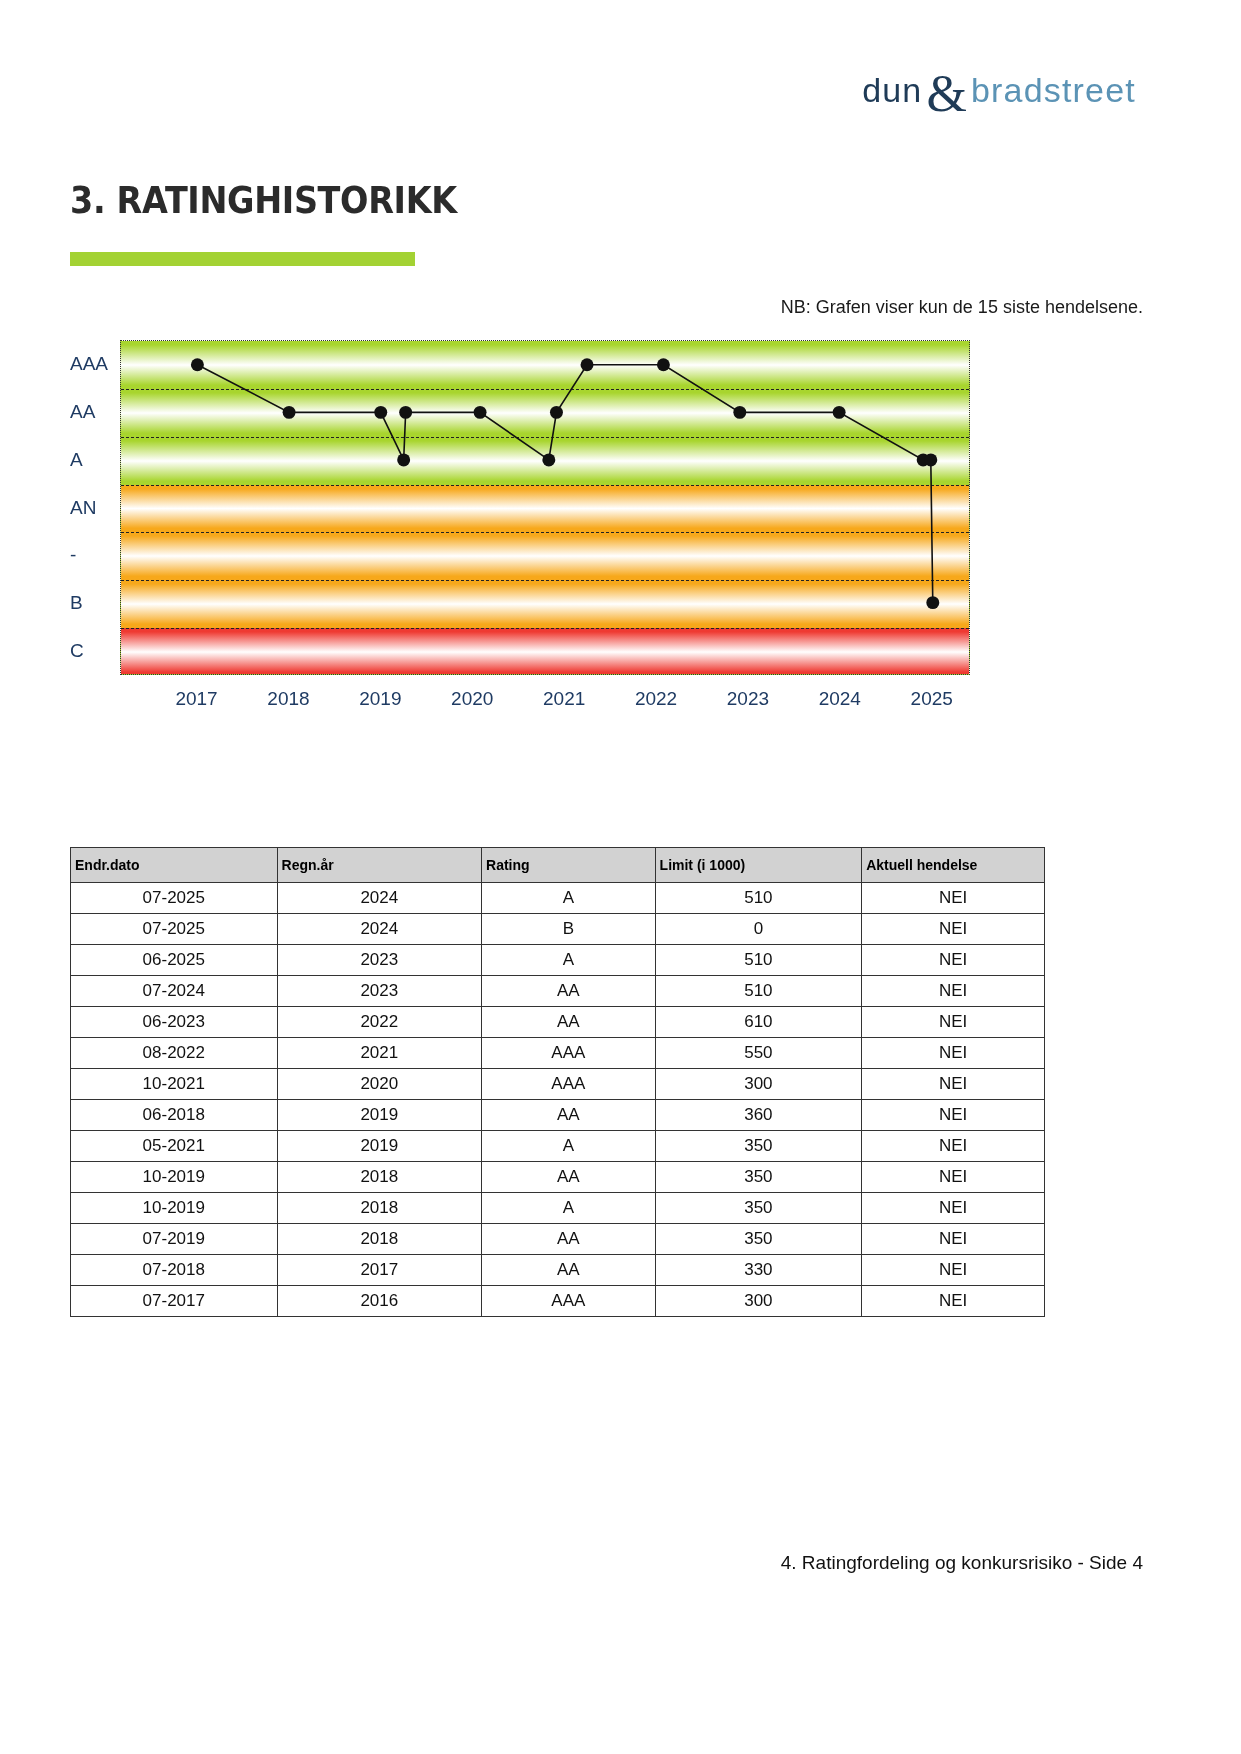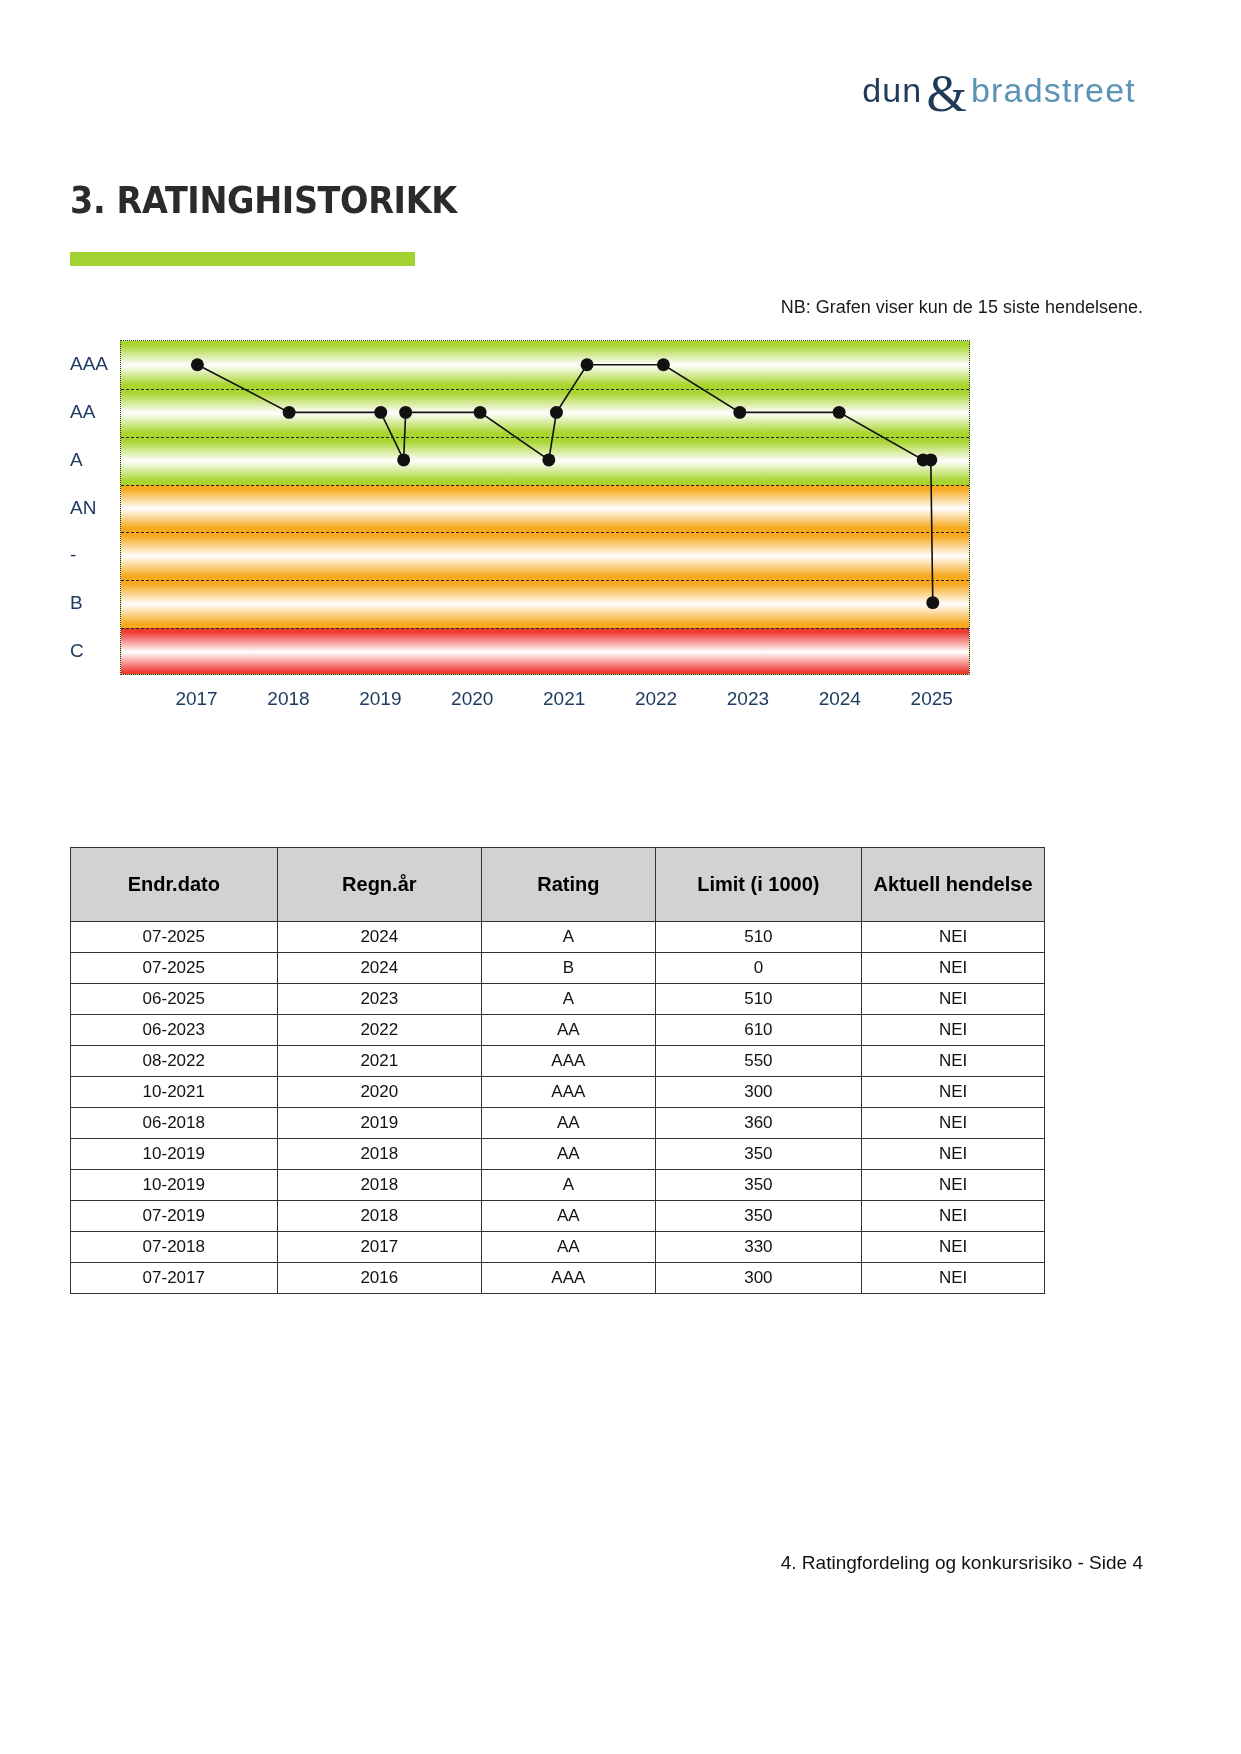--- a/index.html
+++ b/index.html
@@ -160,25 +160,25 @@
     position: absolute;
     left: 70px;
     top: 847px;
     width: 975px;
     border-collapse: collapse;
     font-family: "Liberation Sans", sans-serif;
   }
   .rating-table th {
     background: #d2d2d2;
     border: 1px solid #333;
-    font-size: 20px;
+    font-size: 14px;
     font-weight: 700;
     color: #000;
-    padding: 25px 4px;
-    text-align: center;
+    padding: 9px 4px;
+    text-align: left;
   }
   .rating-table td {
     border: 1px solid #333;
     font-size: 17px;
     color: #111;
     padding: 5px 4px;
     text-align: center;
     background: #fff;
   }
   .col-0 { width: 200px; }
@@ -293,20 +293,27 @@
         <td class="col-4">NEI</td>
       </tr>
       <tr>
         <td class="col-0">06-2025</td>
         <td class="col-1">2023</td>
         <td class="col-2">A</td>
         <td class="col-3">510</td>
         <td class="col-4">NEI</td>
       </tr>
       <tr>
+        <td class="col-0">07-2024</td>
+        <td class="col-1">2023</td>
+        <td class="col-2">AA</td>
+        <td class="col-3">510</td>
+        <td class="col-4">NEI</td>
+      </tr>
+      <tr>
         <td class="col-0">06-2023</td>
         <td class="col-1">2022</td>
         <td class="col-2">AA</td>
         <td class="col-3">610</td>
         <td class="col-4">NEI</td>
       </tr>
       <tr>
         <td class="col-0">08-2022</td>
         <td class="col-1">2021</td>
         <td class="col-2">AAA</td>
@@ -321,20 +328,27 @@
         <td class="col-4">NEI</td>
       </tr>
       <tr>
         <td class="col-0">06-2018</td>
         <td class="col-1">2019</td>
         <td class="col-2">AA</td>
         <td class="col-3">360</td>
         <td class="col-4">NEI</td>
       </tr>
       <tr>
+        <td class="col-0">05-2021</td>
+        <td class="col-1">2019</td>
+        <td class="col-2">A</td>
+        <td class="col-3">350</td>
+        <td class="col-4">NEI</td>
+      </tr>
+      <tr>
         <td class="col-0">10-2019</td>
         <td class="col-1">2018</td>
         <td class="col-2">AA</td>
         <td class="col-3">350</td>
         <td class="col-4">NEI</td>
       </tr>
       <tr>
         <td class="col-0">10-2019</td>
         <td class="col-1">2018</td>
         <td class="col-2">A</td>

